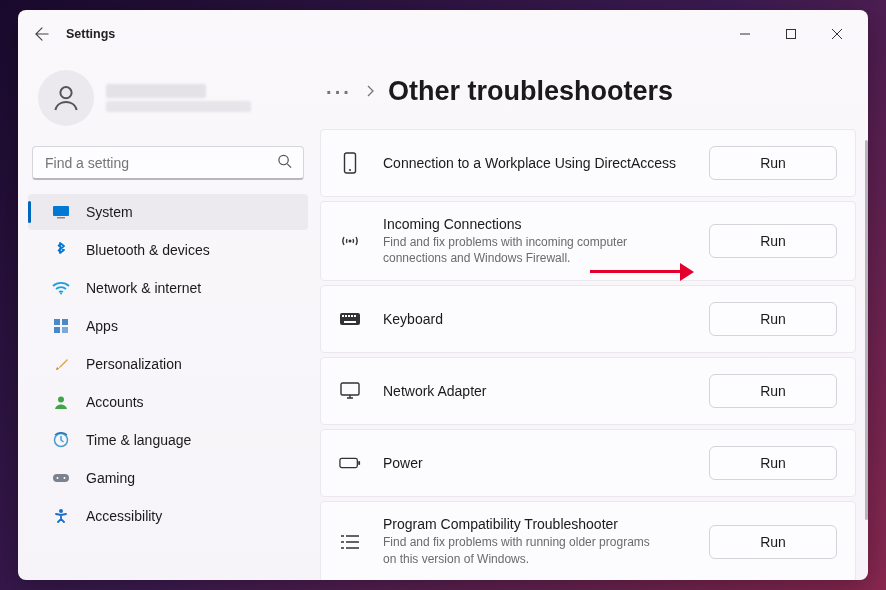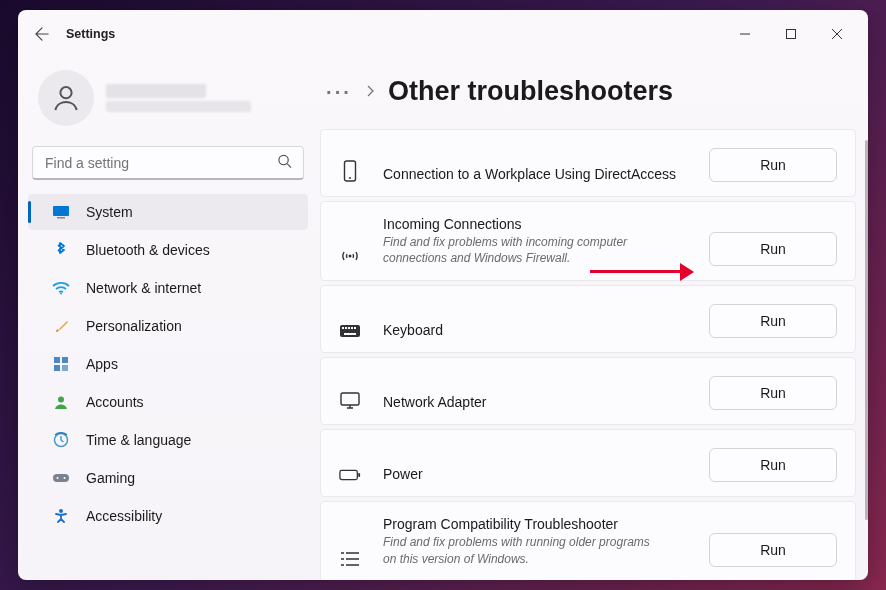--- a/index.html
+++ b/index.html
@@ -24,25 +24,25 @@
     .nav-item { display: flex; align-items: center; gap: 16px; padding: 9px 24px; border-radius: 4px; cursor: pointer; font-size: 14px; color: #1a1a1a; position: relative; }
     .nav-item.active { background: #ece9ef; }
     .nav-item.active::before { content: ""; position: absolute; left: 0; top: 7px; bottom: 7px; width: 3px; background: #0067c0; border-radius: 2px; }
     .nav-icon { width: 18px; height: 18px; display: flex; align-items: center; justify-content: center; flex-shrink: 0; }
     .main { flex: 1; padding: 18px 10px 0 2px; overflow: hidden; display: flex; flex-direction: column; }
     .breadcrumb-row { display: flex; align-items: center; gap: 14px; margin-bottom: 22px; padding-left: 6px; }
     .crumb-dots { font-size: 20px; color: #757575; letter-spacing: 2px; cursor: pointer; font-weight: bold; line-height: 1; }
     .crumb-chev { color: #757575; }
     .page-title { font-size: 27px; font-weight: 600; color: #1a1a1a; }
     .content-scroll { flex: 1; overflow-y: auto; padding-right: 2px; position: relative; }
-    .card { background: #fcfbfd; border: 1px solid #eae7ed; border-radius: 4px; margin-bottom: 4px; padding: 14px 18px; display: flex; align-items: flex-end; gap: 22px; min-height: 68px; }
+    .card { background: #fcfbfd; border: 1px solid #eae7ed; border-radius: 4px; margin-bottom: 4px; padding: 14px 18px; display: flex; align-items: center; gap: 22px; min-height: 68px; }
     .card-icon { width: 22px; display: flex; align-items: center; justify-content: center; color: #323232; flex-shrink: 0; }
     .card-text { flex: 1; }
     .card-title { font-size: 14px; color: #1a1a1a; font-weight: 400; }
-    .card-desc { font-size: 12px; color: #6b6b6b; margin-top: 2px; line-height: 1.35; max-width: 280px; font-style: italic; }
+    .card-desc { font-size: 12px; color: #6b6b6b; margin-top: 2px; line-height: 1.35; max-width: 280px; }
     .run-btn { width: 128px; height: 34px; border: 1px solid #d6d3d9; background: #fdfcfe; border-radius: 6px; font-size: 14px; color: #1a1a1a; cursor: pointer; }
     .scrollbar-ind { position: absolute; right: 0; top: 130px; width: 3px; height: 380px; background: #b8b5bb; border-radius: 2px; }
     .arrow-annot { position: absolute; top: 260px; left: 572px; pointer-events: none; z-index: 50; }
     .arrow-line { width: 92px; height: 3px; background: #e4002b; position: relative; }
     .arrow-head { position: absolute; right: -12px; top: -7px; width: 0; height: 0; border-top: 9px solid transparent; border-bottom: 9px solid transparent; border-left: 14px solid #e4002b; }
   </style>
 </head>
 <body>
 
 <div class="window">
@@ -120,36 +120,36 @@
               <svg width="18" height="14" viewBox="0 0 18 14">
                 <path d="M1 5a12 12 0 0116 0M4 8a8 8 0 0110 0M7 11a4 4 0 014 0" fill="none" stroke="#1ba1e2" stroke-width="1.8"></path>
                 <circle cx="9" cy="12.5" r="1" fill="#1ba1e2"></circle>
               </svg>
             </span>
           <span>Network &amp; internet</span>
         </div>
         <div class="nav-item">
           <span class="nav-icon">
               <svg width="16" height="16" viewBox="0 0 16 16">
-                <path d="M13 2l1 1-7 7-2 3 3-2 7-7z" fill="#e8a33d"></path>
-                <path d="M4 11l-1 3 3-1z" fill="#c67a1a"></path>
-              </svg>
-            </span>
-          <span>Personalization</span>
-        </div>
-        <div class="nav-item">
-          <span class="nav-icon">
-              <svg width="16" height="16" viewBox="0 0 16 16">
                 <rect x="1" y="1" width="6" height="6" fill="#4a88c7"></rect>
                 <rect x="9" y="1" width="6" height="6" fill="#4a88c7"></rect>
                 <rect x="1" y="9" width="6" height="6" fill="#4a88c7"></rect>
                 <rect x="9" y="9" width="6" height="6" fill="#7aa8d8"></rect>
               </svg>
             </span>
           <span>Apps</span>
+        </div>
+        <div class="nav-item">
+          <span class="nav-icon">
+              <svg width="16" height="16" viewBox="0 0 16 16">
+                <path d="M13 2l1 1-7 7-2 3 3-2 7-7z" fill="#e8a33d"></path>
+                <path d="M4 11l-1 3 3-1z" fill="#c67a1a"></path>
+              </svg>
+            </span>
+          <span>Personalization</span>
         </div>
         <div class="nav-item">
           <span class="nav-icon">
               <svg width="16" height="16" viewBox="0 0 16 16">
                 <circle cx="8" cy="5.5" r="3" fill="#3fa648"></circle>
                 <path d="M2 15c1-3.5 4-4.5 6-4.5s5 1 6 4.5z" fill="#3fa648"></path>
               </svg>
             </span>
           <span>Accounts</span>
         </div>

